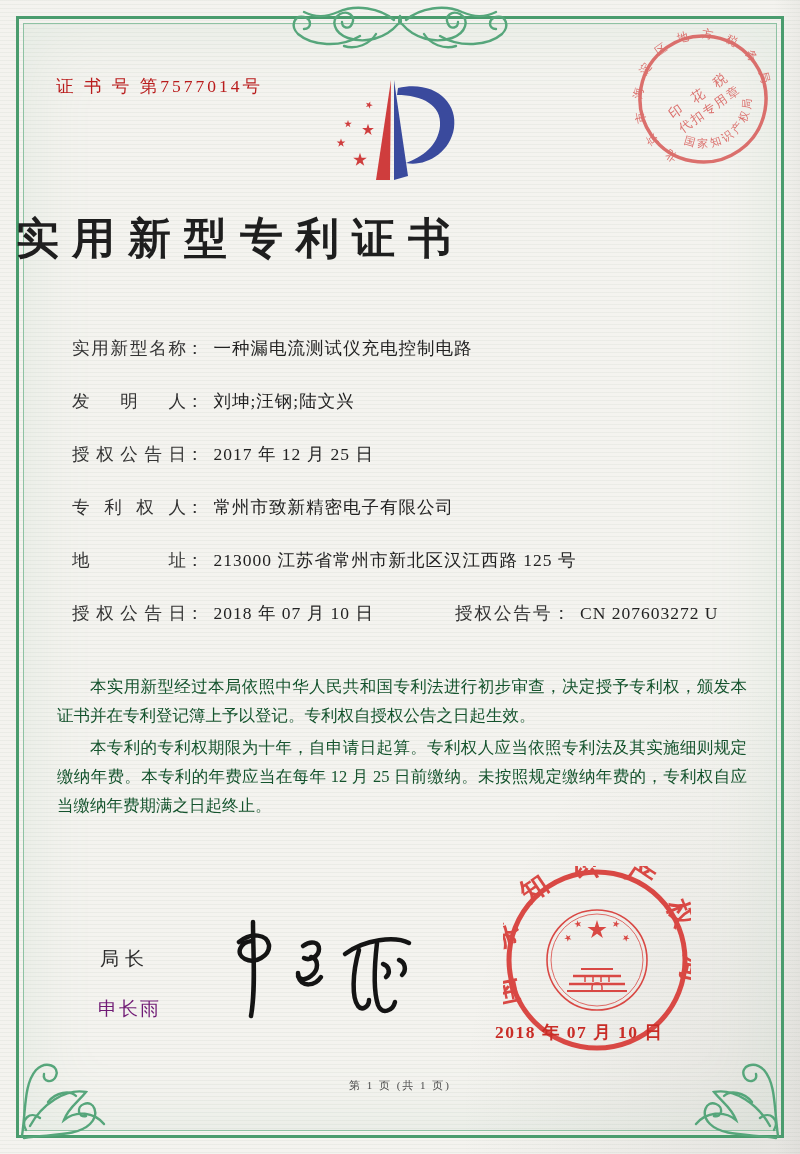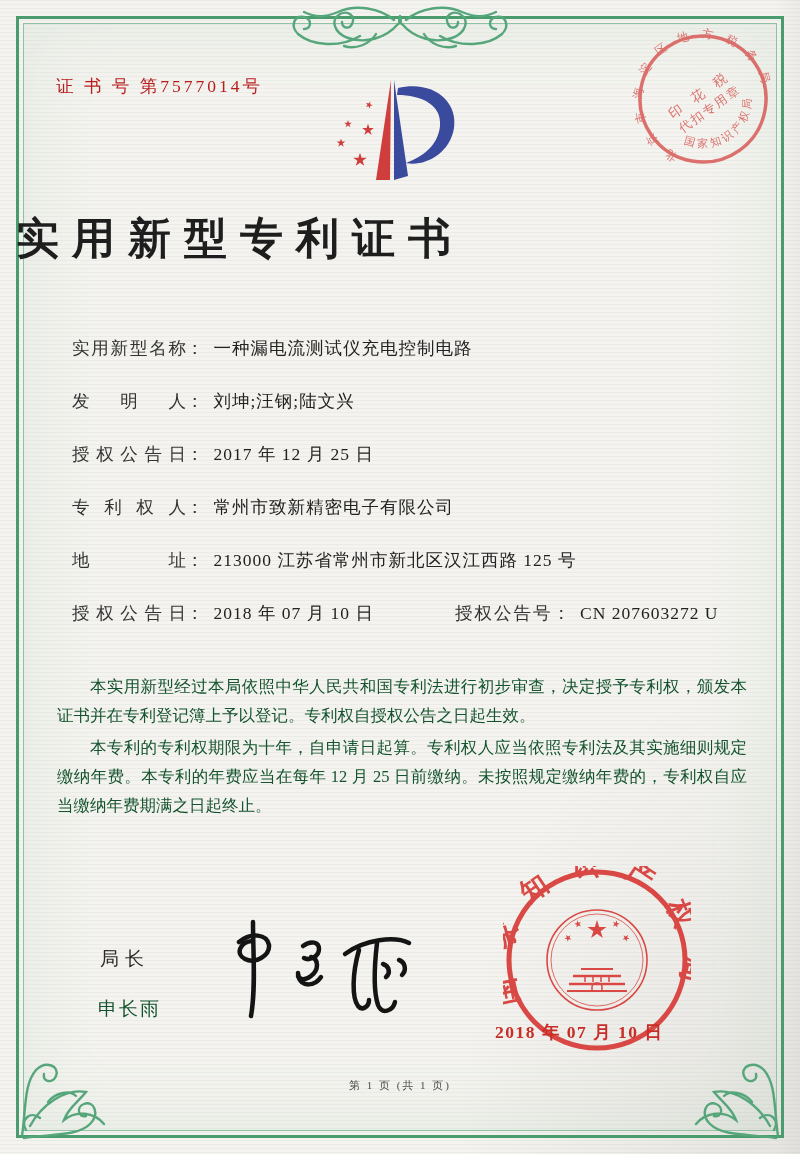--- a/index.html
+++ b/index.html
@@ -33,21 +33,21 @@
   .grant{position:absolute;left:383px;top:0;}
   .grant .g-label{letter-spacing:2px;color:#333;}
   
   .body-text{position:absolute;left:57px;top:672px;width:690px;font-size:16.5px;
     line-height:1.76;text-align:justify;color:#14532d;}
   .body-text p{margin:0 0 3px 0;text-indent:2em;}
   
   .signer-title{position:absolute;left:100px;top:946px;font-size:19px;letter-spacing:6px;
     font-family:"Liberation Sans", sans-serif;color:#2a2a2a;}
   .signer-name{position:absolute;left:98px;top:996px;font-size:19px;letter-spacing:2px;
-    font-family:Liberation Sans, sans-serif;color:#14532d;}
+    font-family:Liberation Sans, sans-serif;color:#701a75;}
   .signature{position:absolute;left:205px;top:912px;}
   .signature path{fill:none;stroke:#141414;stroke-width:4.5;stroke-linecap:round;stroke-linejoin:round;}
   
   .tax-stamp{position:absolute;left:626px;top:22px;opacity:.92;}
   .big-seal{position:absolute;left:503px;top:866px;opacity:.95;}
   .seal-date{position:absolute;left:495px;top:1020px;font-size:17.5px;letter-spacing:1.5px;
     color:#c92d27;font-weight:700;}
   .footer{position:absolute;left:0;top:1078px;width:100%;text-align:center;
     font-size:11px;letter-spacing:2px;color:#4c4c4c;}
 </style>

